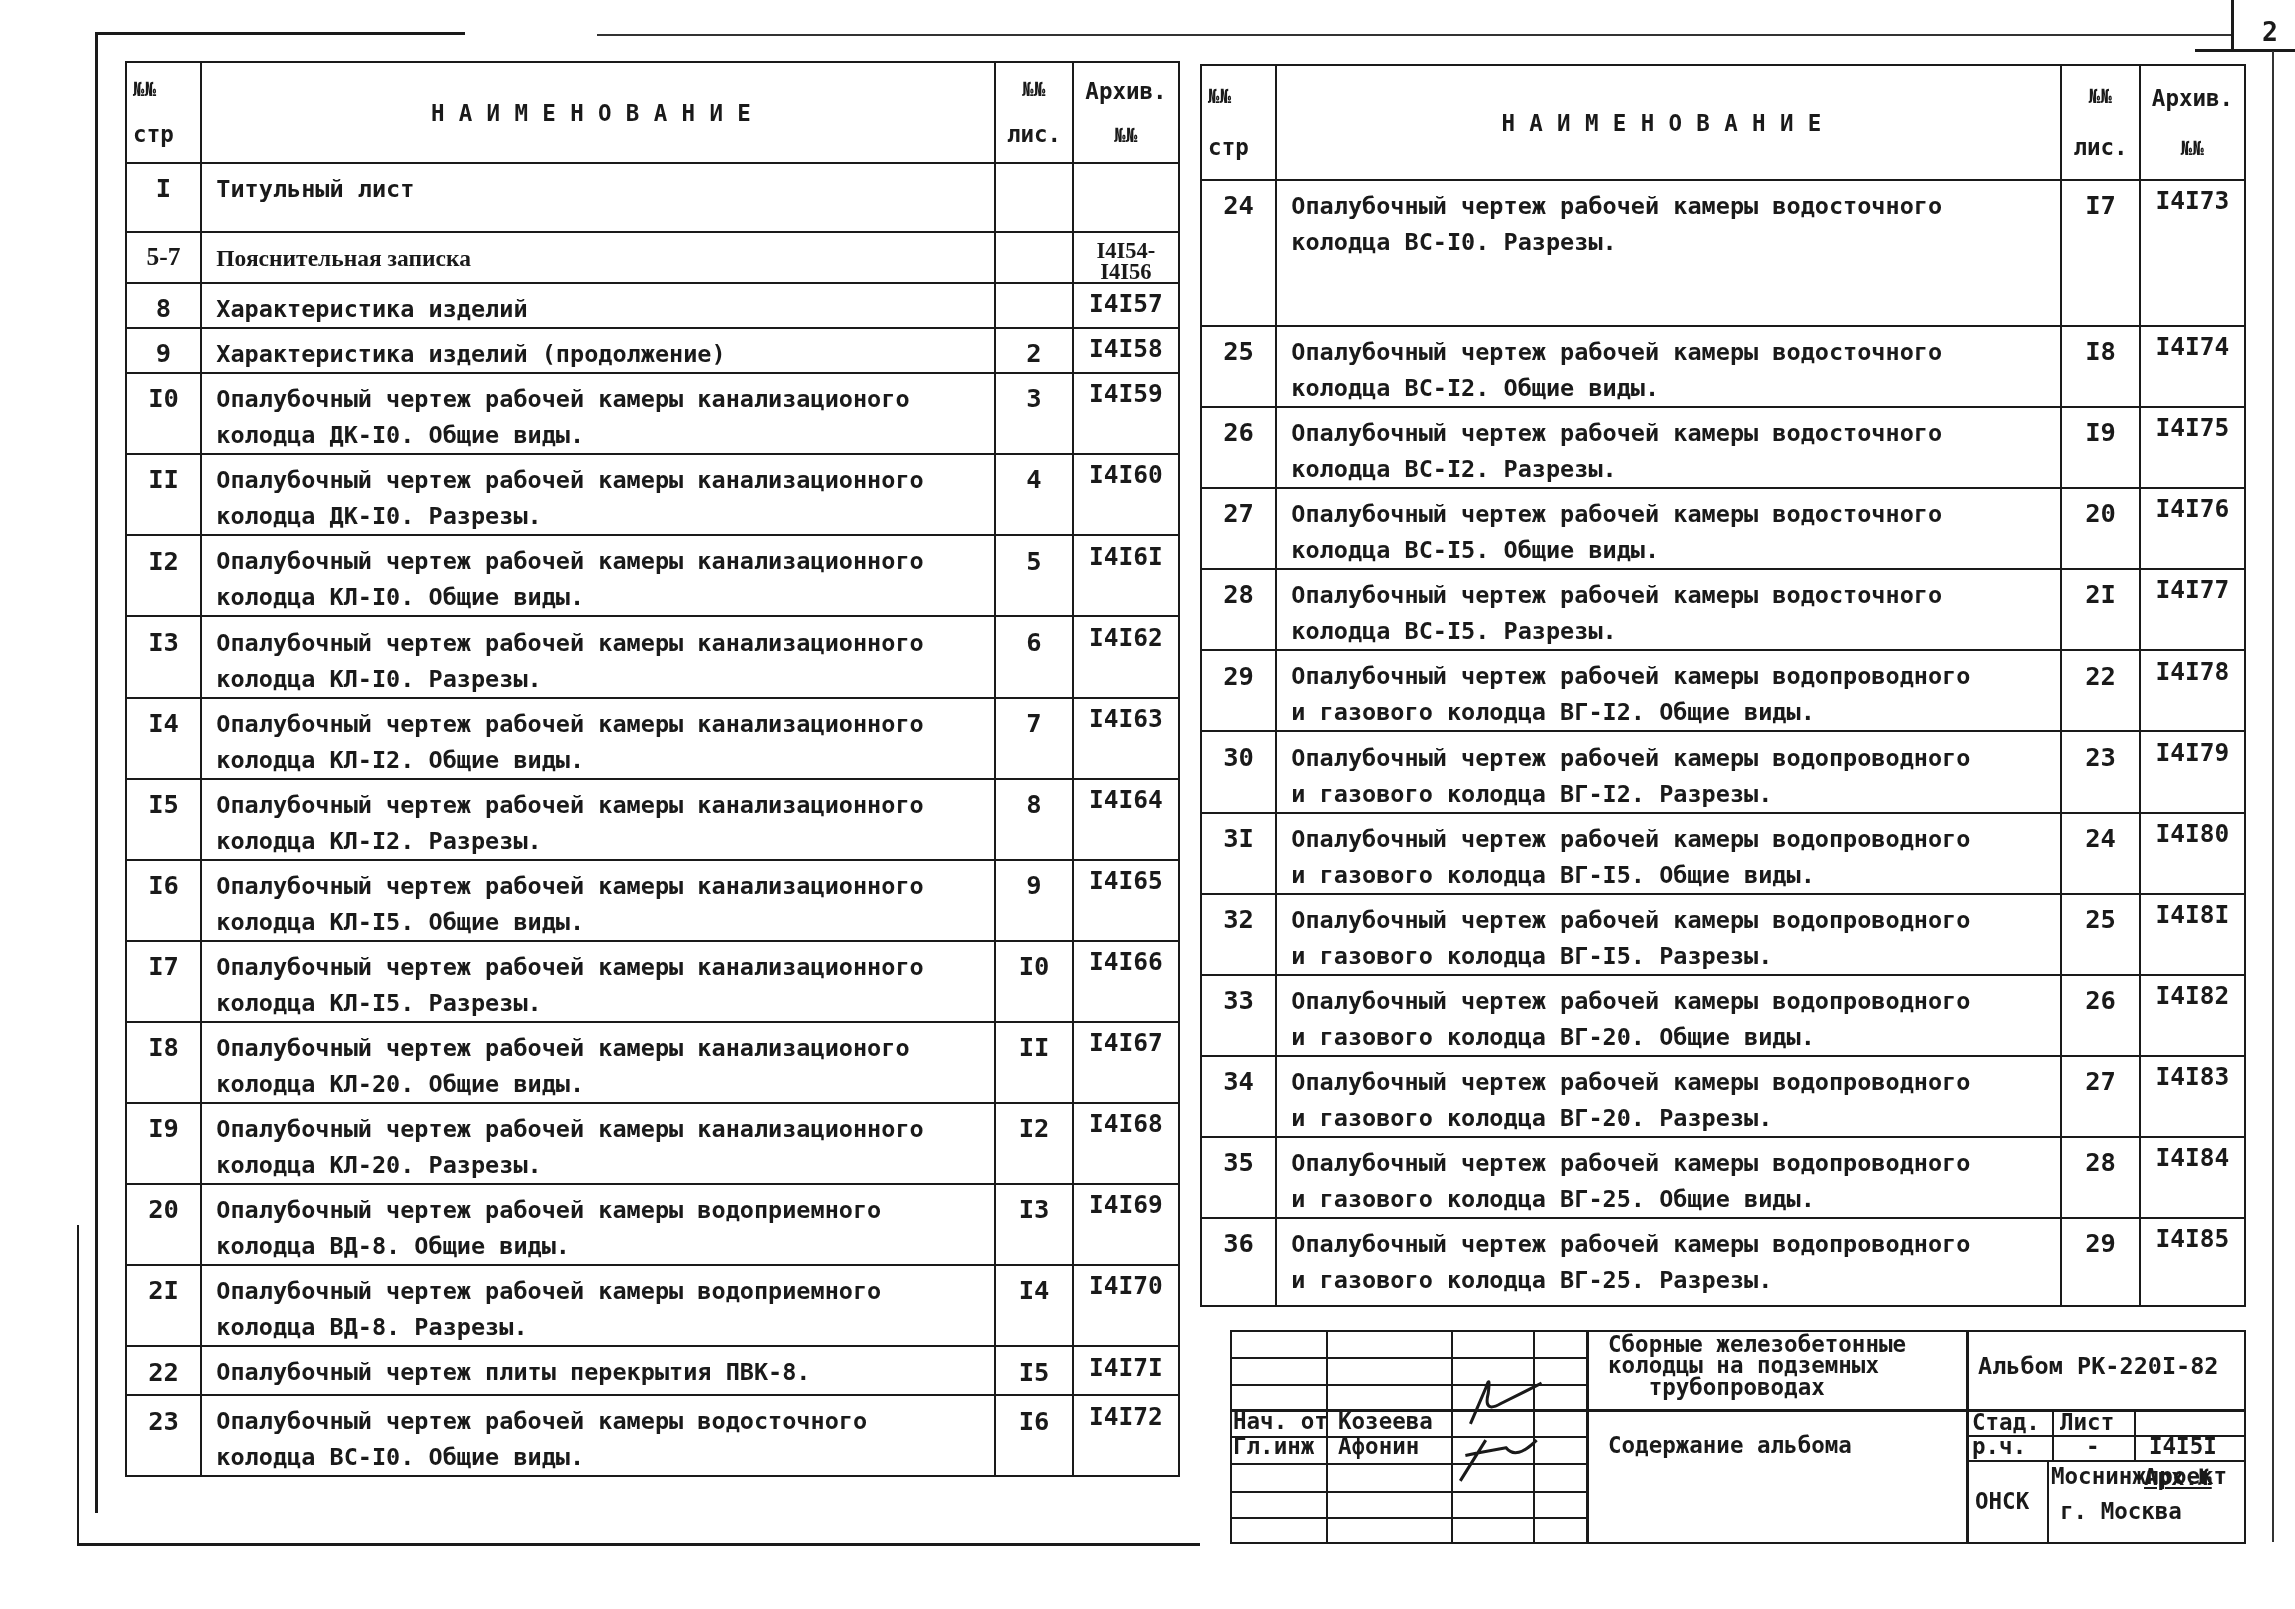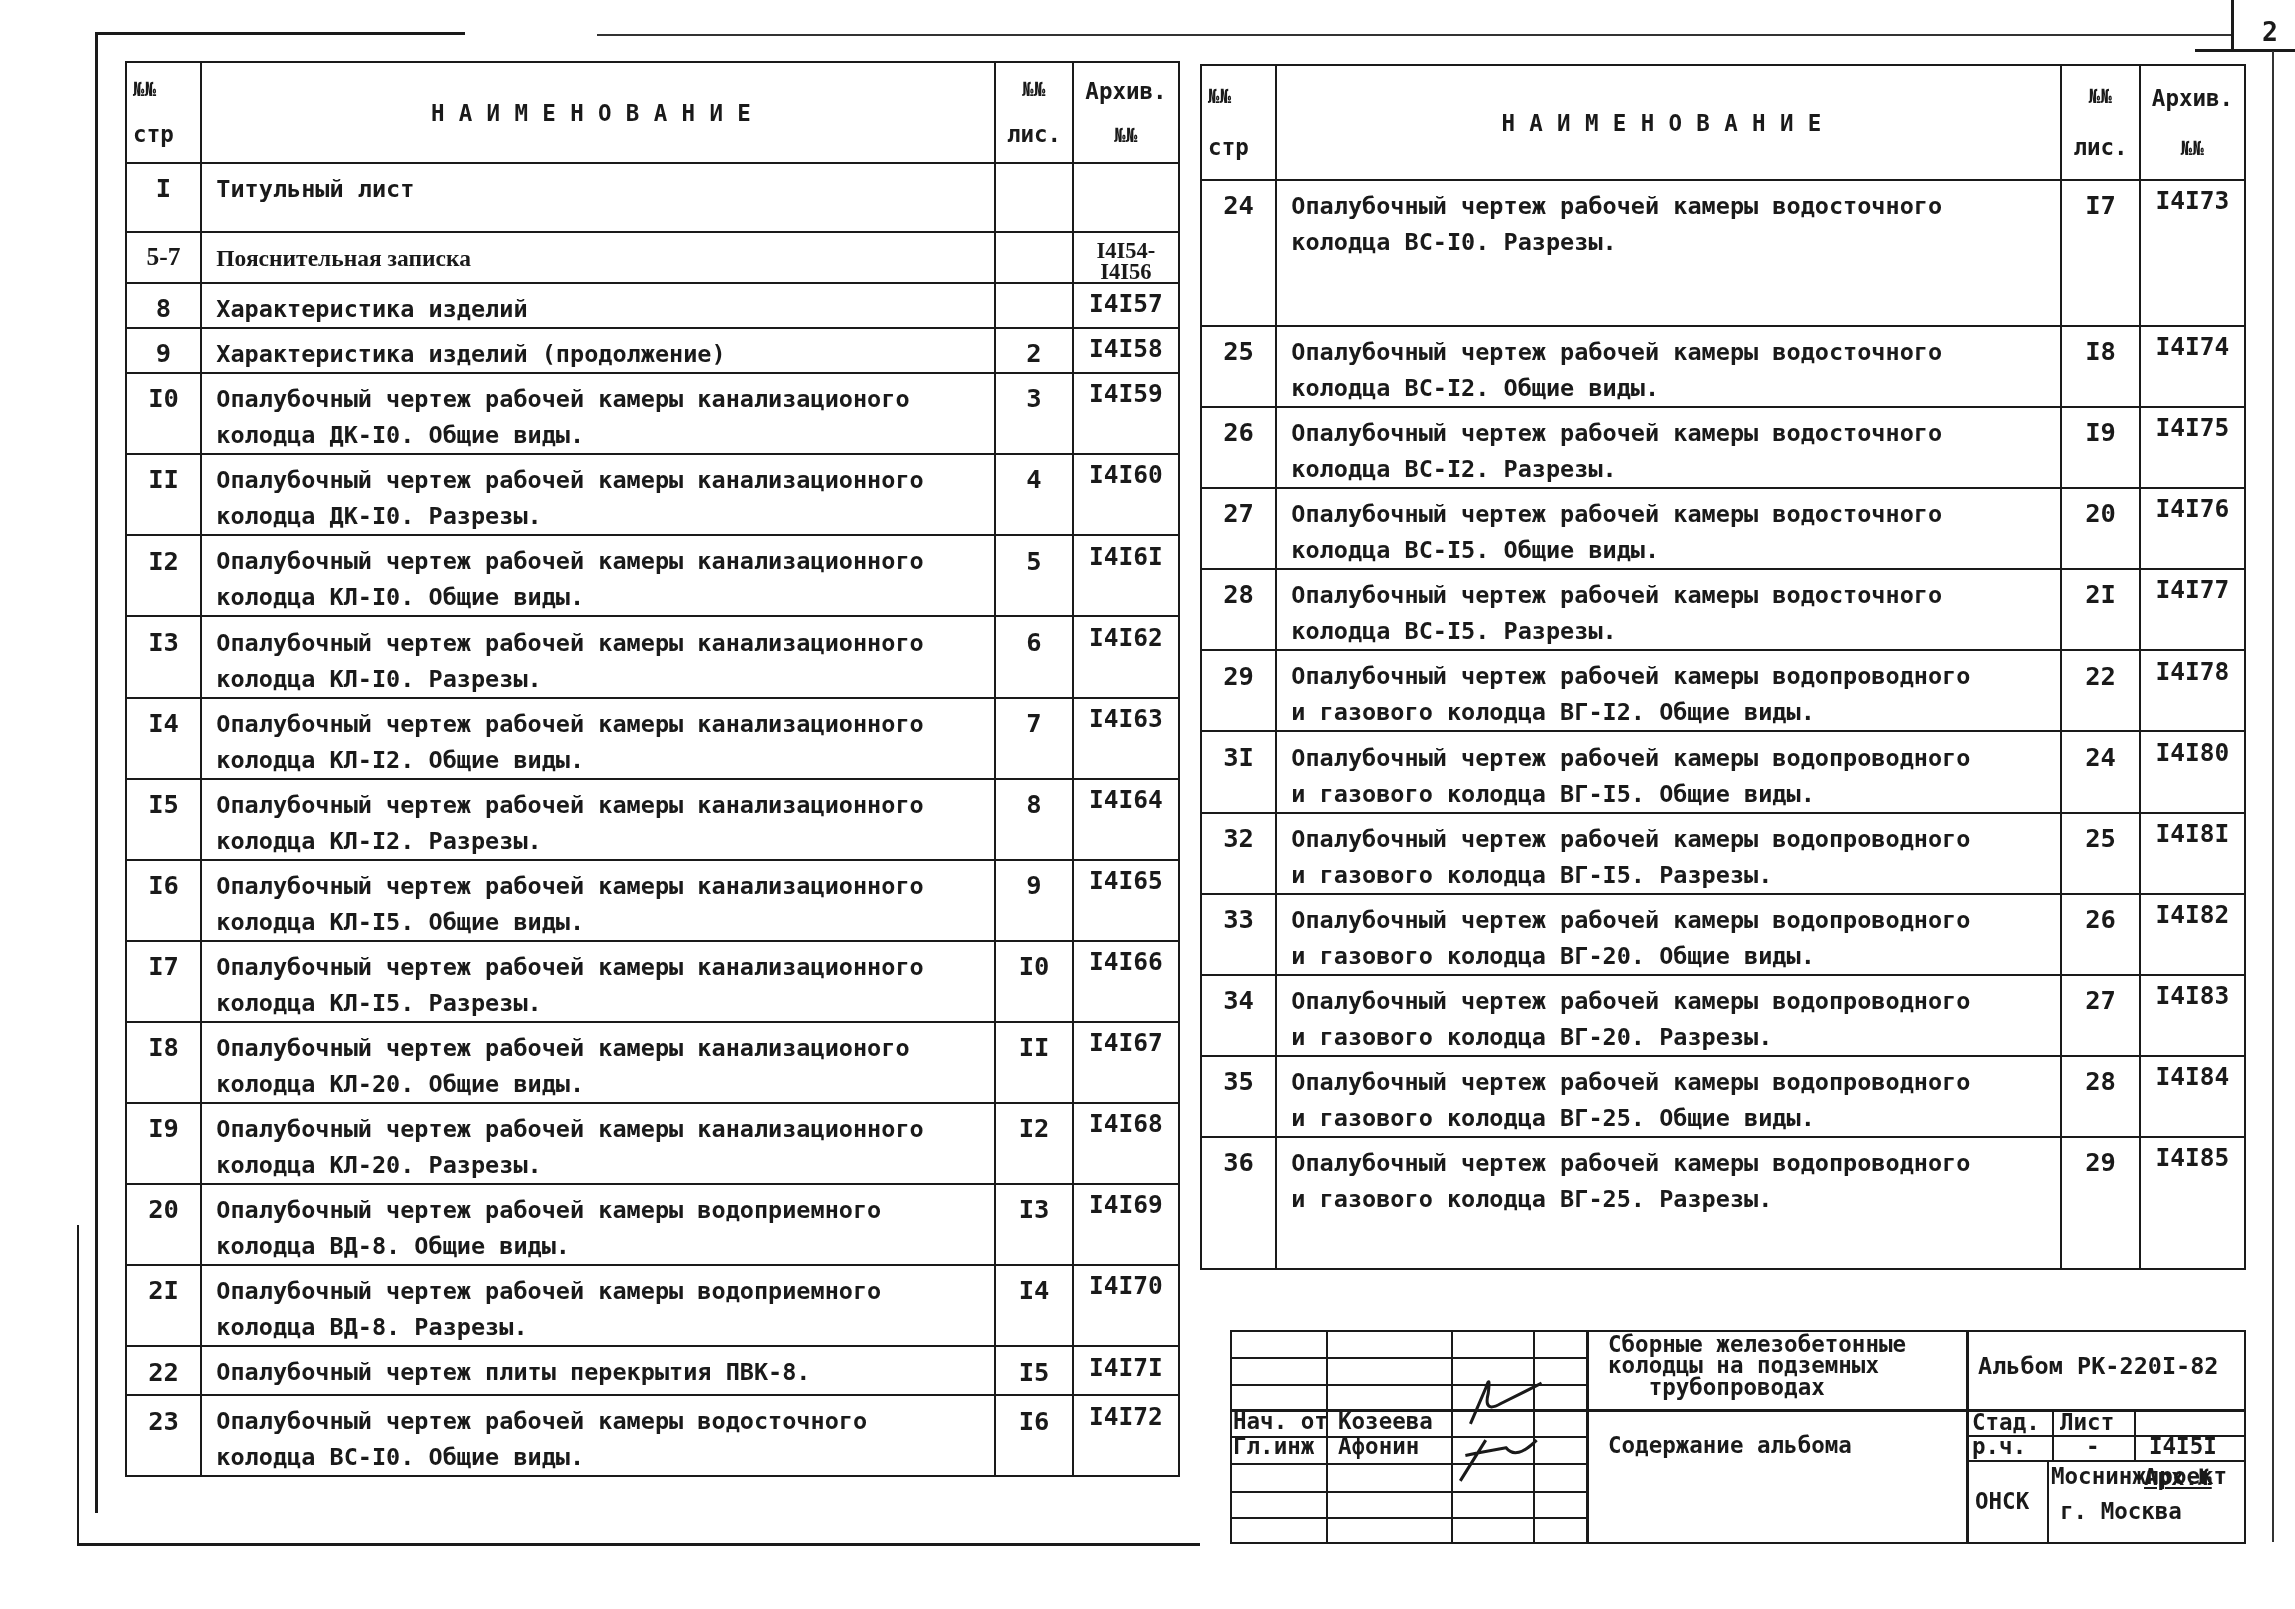--- a/index.html
+++ b/index.html
@@ -246,20 +246,27 @@
         <td class="c-arch">I4I77</td>
       </tr>
       <tr style="height: 80px;">
         <td class="c-num">29</td>
         <td class="c-name">Опалубочный чертеж рабочей камеры водопроводного
 и газового колодца ВГ-I2. Общие виды.</td>
         <td class="c-lis">22</td>
         <td class="c-arch">I4I78</td>
       </tr>
       <tr style="height: 80px;">
+        <td class="c-num">30</td>
+        <td class="c-name">Опалубочный чертеж рабочей камеры водопроводного
+и газового колодца ВГ-I2. Разрезы.</td>
+        <td class="c-lis">23</td>
+        <td class="c-arch">I4I79</td>
+      </tr>
+      <tr style="height: 80px;">
         <td class="c-num">3I</td>
         <td class="c-name">Опалубочный чертеж рабочей камеры водопроводного
 и газового колодца ВГ-I5. Общие виды.</td>
         <td class="c-lis">24</td>
         <td class="c-arch">I4I80</td>
       </tr>
       <tr style="height: 80px;">
         <td class="c-num">32</td>
         <td class="c-name">Опалубочный чертеж рабочей камеры водопроводного
 и газового колодца ВГ-I5. Разрезы.</td>
@@ -280,21 +287,21 @@
         <td class="c-lis">27</td>
         <td class="c-arch">I4I83</td>
       </tr>
       <tr style="height: 80px;">
         <td class="c-num">35</td>
         <td class="c-name">Опалубочный чертеж рабочей камеры водопроводного
 и газового колодца ВГ-25. Общие виды.</td>
         <td class="c-lis">28</td>
         <td class="c-arch">I4I84</td>
       </tr>
-      <tr style="height: 132px;">
+      <tr style="height: 88px;">
         <td class="c-num">36</td>
         <td class="c-name">Опалубочный чертеж рабочей камеры водопроводного
 и газового колодца ВГ-25. Разрезы.</td>
         <td class="c-lis">29</td>
         <td class="c-arch">I4I85</td>
       </tr>
     </tbody>
 </table>
 
 <div>

